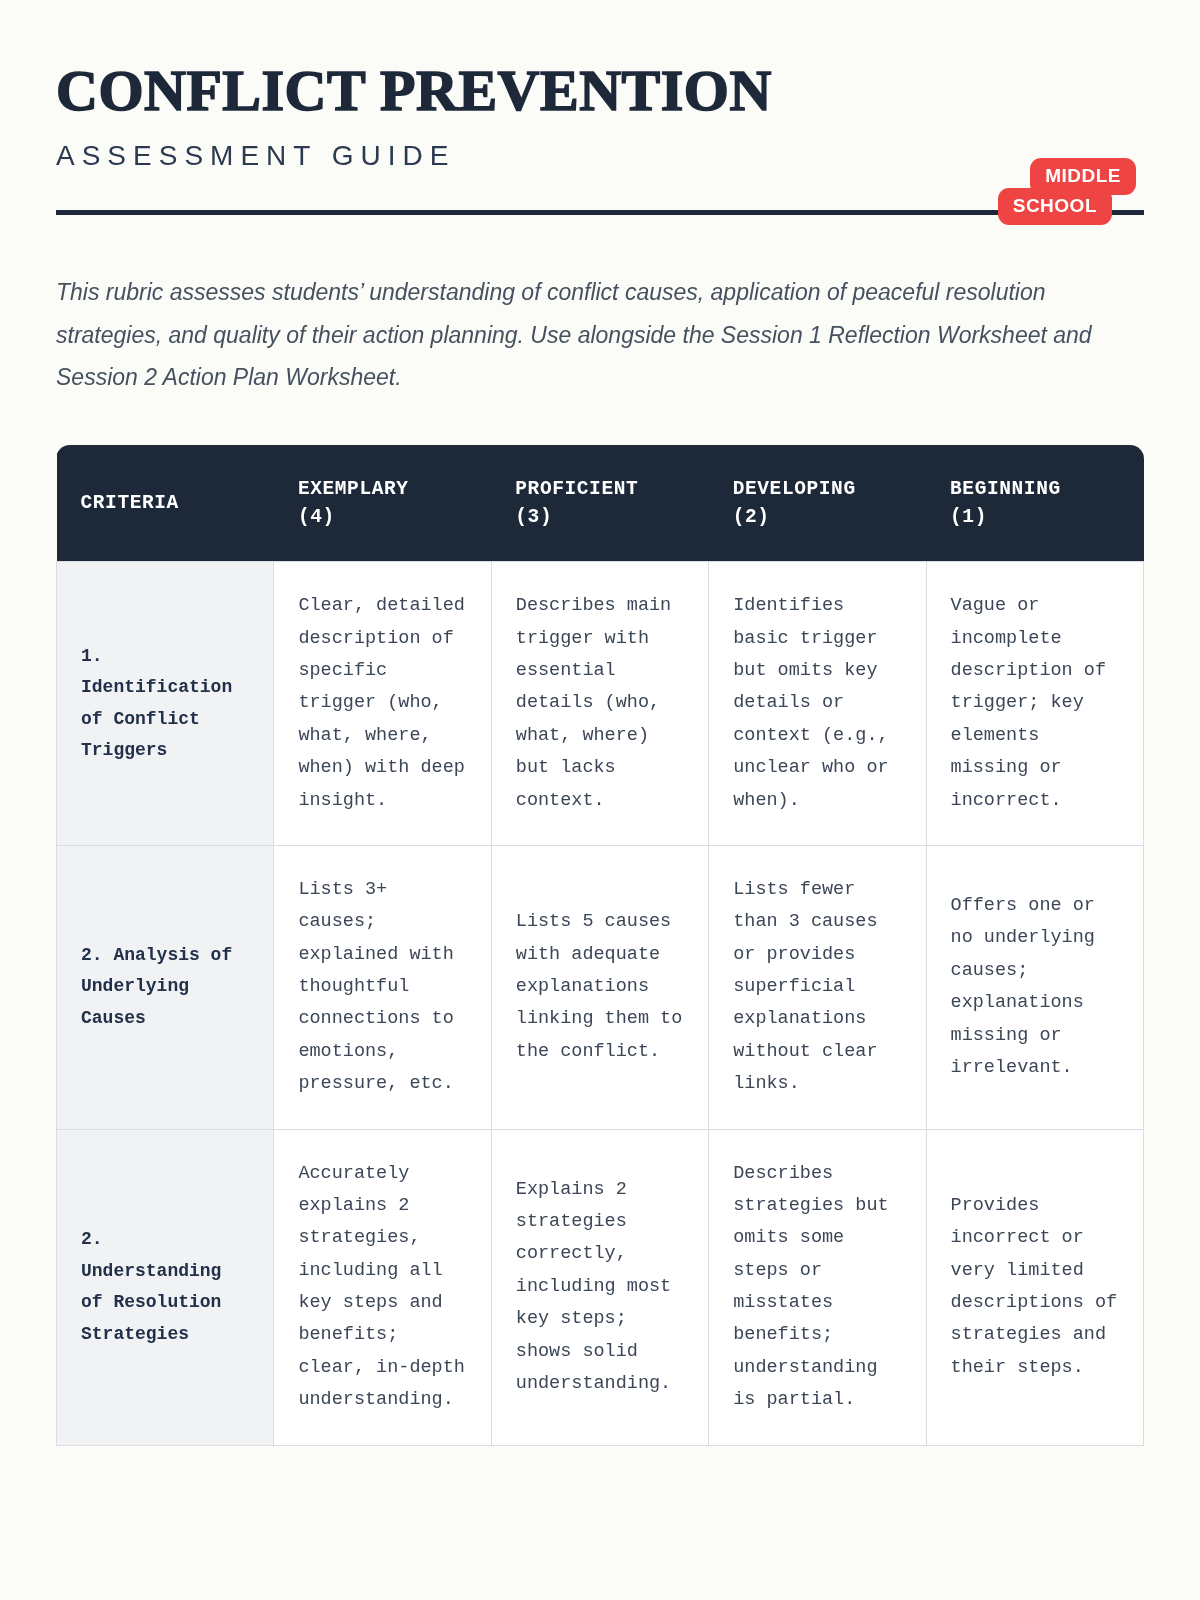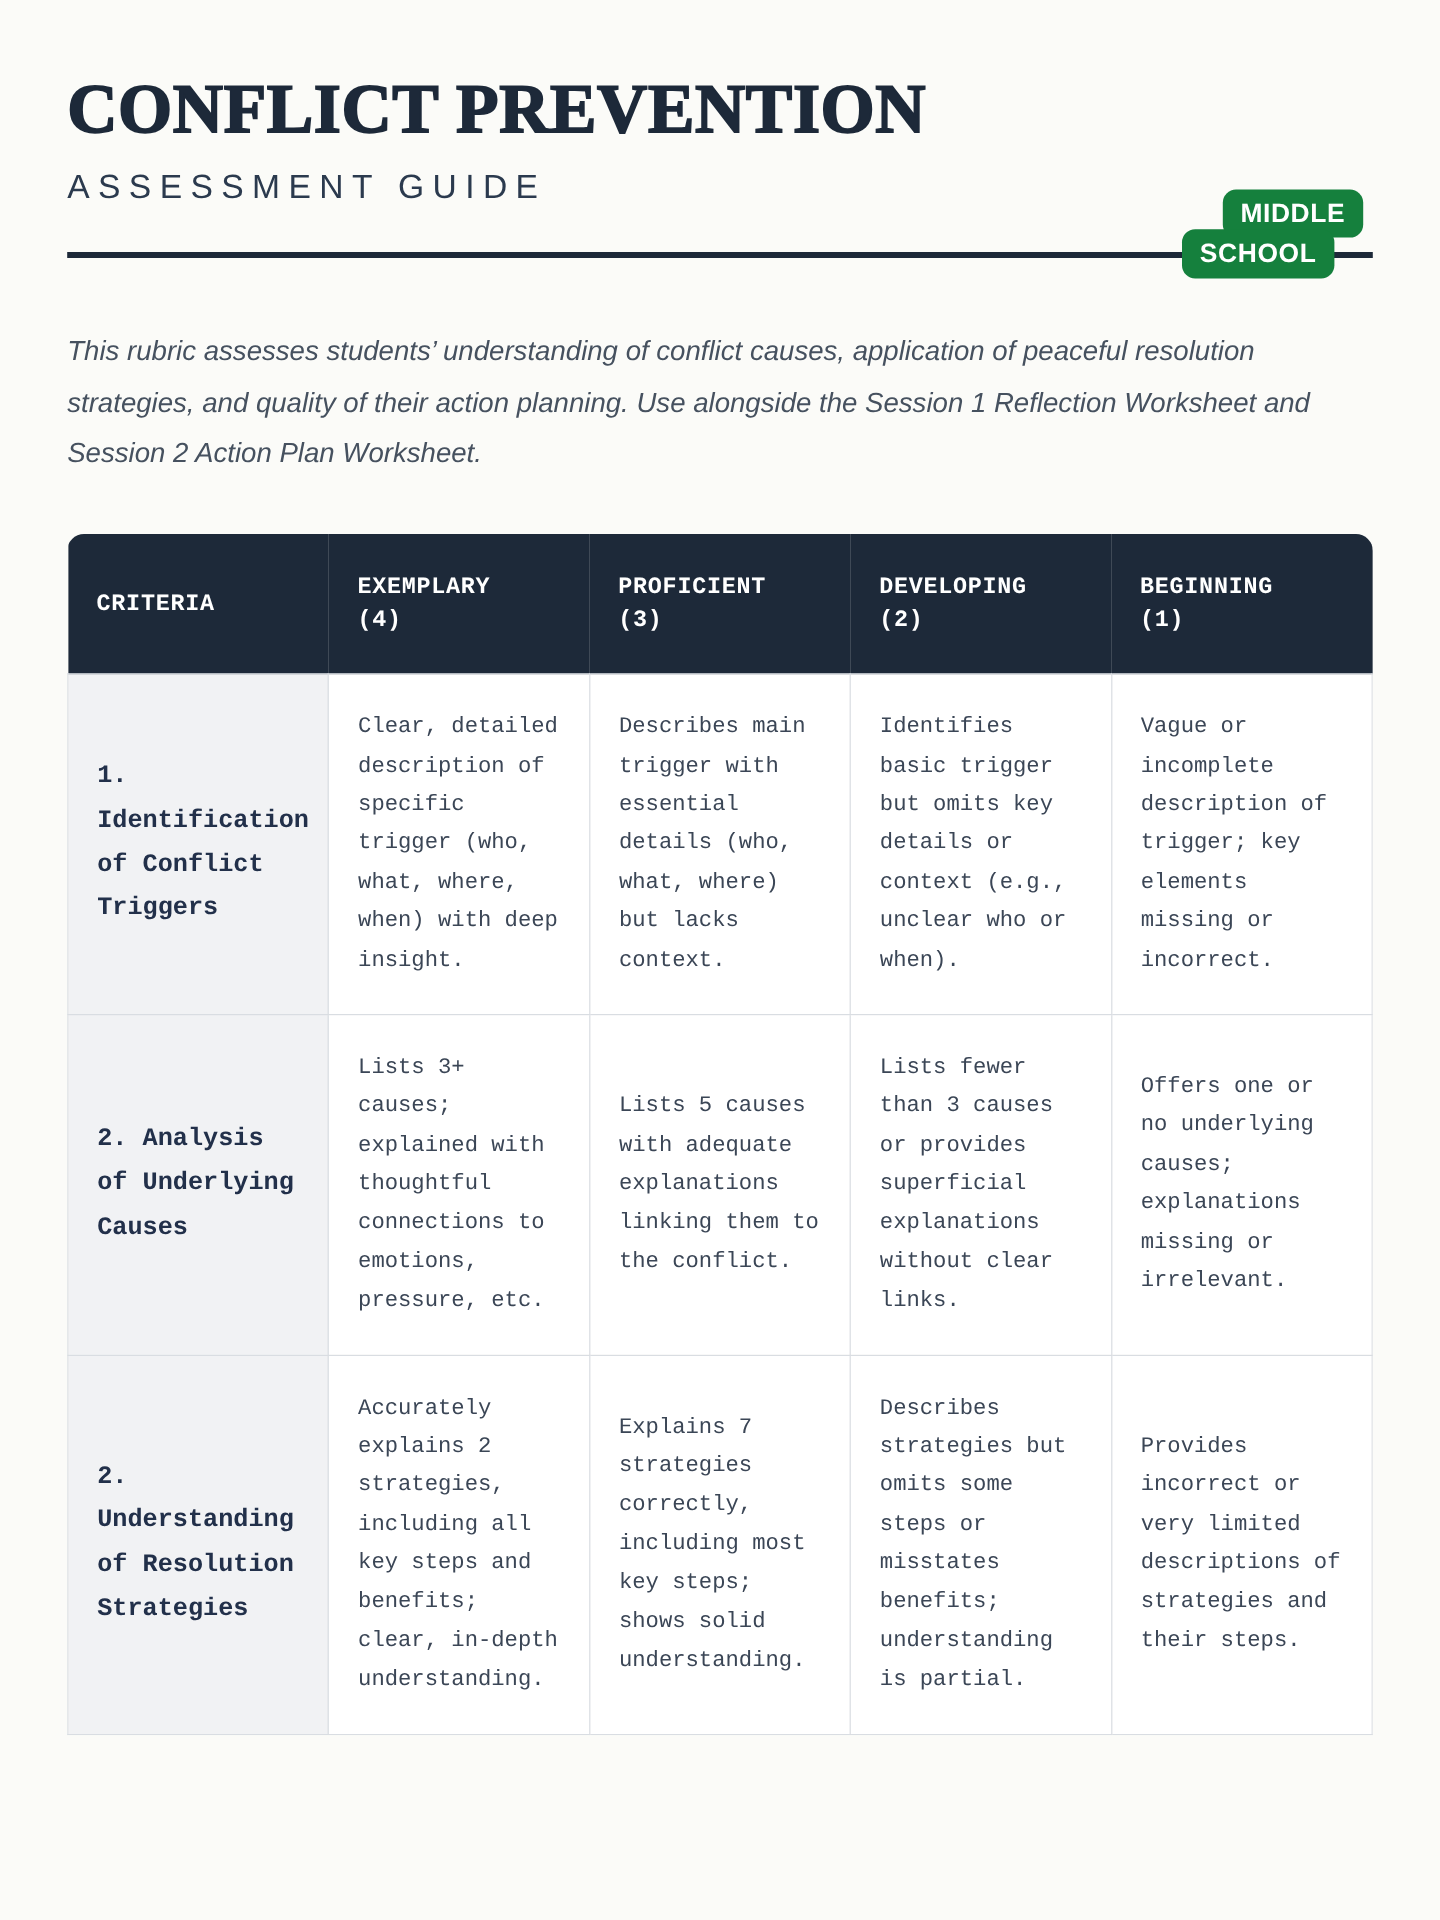--- a/index.html
+++ b/index.html
@@ -35,24 +35,24 @@
 
   .badge {
     position: absolute;
     top: 158px;
     right: 64px;
     display: flex;
     flex-direction: column;
     align-items: flex-end;
   }
   .badge .chip {
-    background: #15803d;
+    background: #ef4444;
     color: #ffffff;
     font-weight: 700;
-    font-size: 22px;
+    font-size: 19px;
     letter-spacing: 0.5px;
     padding: 7px 15px;
     border-radius: 11px;
     line-height: 1.2;
   }
   .badge .chip.second {
     margin-top: -7px;
     margin-right: 24px;
   }
 
@@ -98,21 +98,21 @@
   table.rubric tbody th,
   table.rubric tbody td {
     border: 1px solid #d9dde2;
     vertical-align: middle;
     padding: 28px 24px;
   }
   table.rubric tbody th.crit {
     background: #f1f2f4;
     color: #22304a;
     font-weight: 700;
-    font-size: 21px;
+    font-size: 18px;
     text-align: left;
     line-height: 1.75;
   }
   table.rubric tbody td {
     background: #ffffff;
     font-size: 18.5px;
     line-height: 1.75;
     color: #3b4656;
   }
 </style>
@@ -179,21 +179,21 @@
         <tr>
           <th class="crit">2. Analysis of Underlying Causes</th>
           <td>Lists 3+ causes; explained with thoughtful connections to emotions, pressure, etc.</td>
           <td>Lists 5 causes with adequate explanations linking them to the conflict.</td>
           <td>Lists fewer than 3 causes or provides superficial explanations without clear links.</td>
           <td>Offers one or no underlying causes; explanations missing or irrelevant.</td>
         </tr>
         <tr>
           <th class="crit">2. Understanding of Resolution Strategies</th>
           <td>Accurately explains 2 strategies, including all key steps and benefits; clear, in-depth understanding.</td>
-          <td>Explains 7 strategies correctly, including most key steps; shows solid understanding.</td>
+          <td>Explains 2 strategies correctly, including most key steps; shows solid understanding.</td>
           <td>Describes strategies but omits some steps or misstates benefits; understanding is partial.</td>
           <td>Provides incorrect or very limited descriptions of strategies and their steps.</td>
         </tr>
       </tbody>
     </table>
   </div>
 
 </div>
 
 </body></html>

